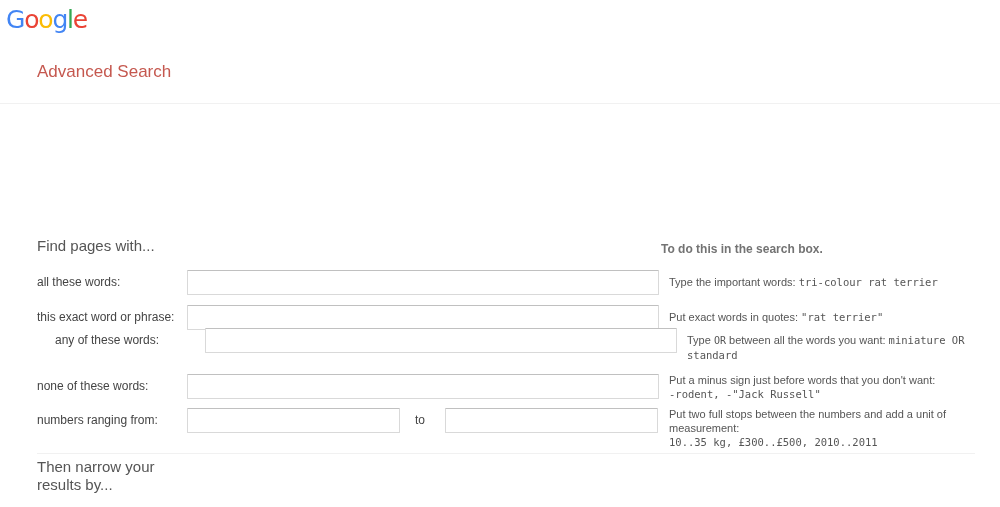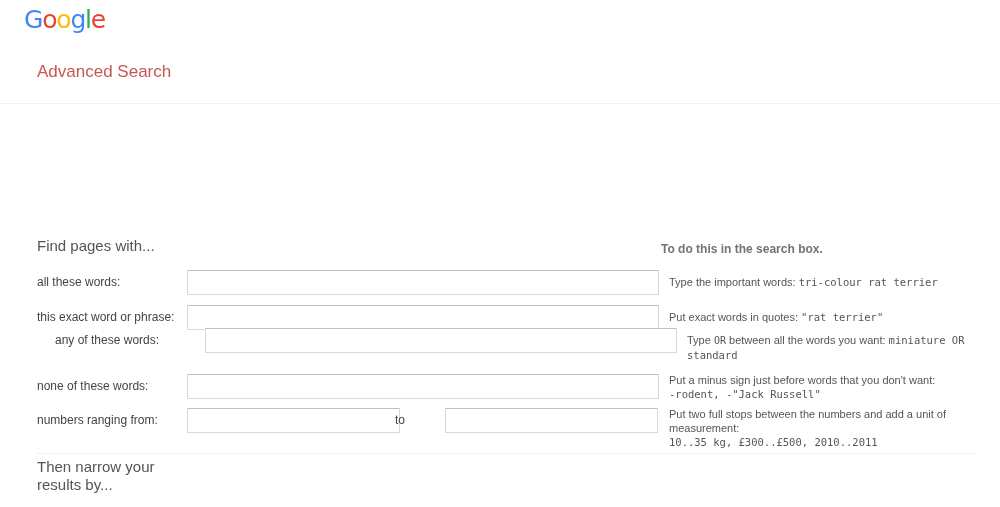--- a/index.html
+++ b/index.html
@@ -17,21 +17,21 @@
   }
 
   
   .header {
     position: relative;
     height: 96px;
     box-sizing: border-box;
   }
   .logo {
     position: absolute;
-    left: 24px;
+    left: 6px;
     top: 6px;
     font-family: "DejaVu Sans", sans-serif;
     font-size: 25px;
     letter-spacing: -1.2px;
     line-height: 28px;
     user-select: none;
   }
   .logo span { display: inline; }
   .l-blue   { color: #4285f4; }
   .l-red    { color: #ea4335; }
@@ -105,21 +105,21 @@
     font-size: 13px;
     color: #222;
     background: #ffffff;
     outline: none;
   }
   input.wide { width: 472px; }
   input.num  { width: 213px; }
 
   .to-word {
     position: absolute;
-    left: 395px;
+    left: 415px;
     top: 5px;
     font-size: 12px;
     color: #444444;
   }
 
   .help {
     position: absolute;
     left: 669px;
     width: 322px;
     font-size: 11px;

